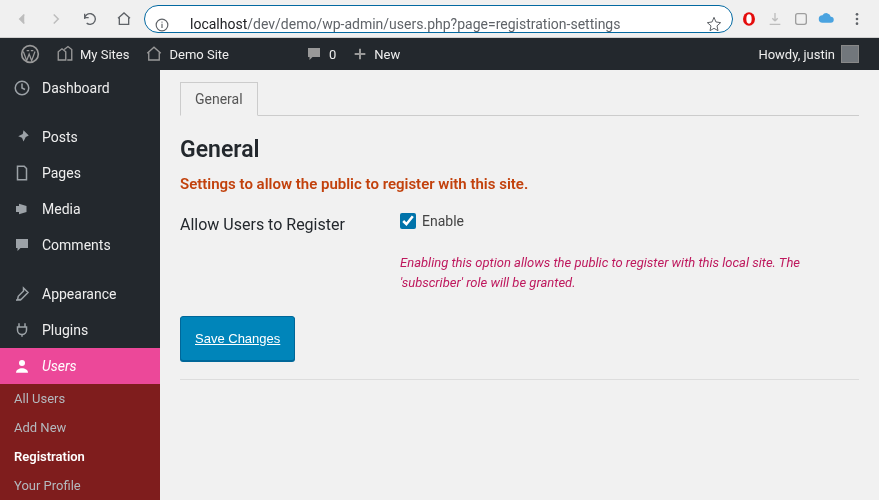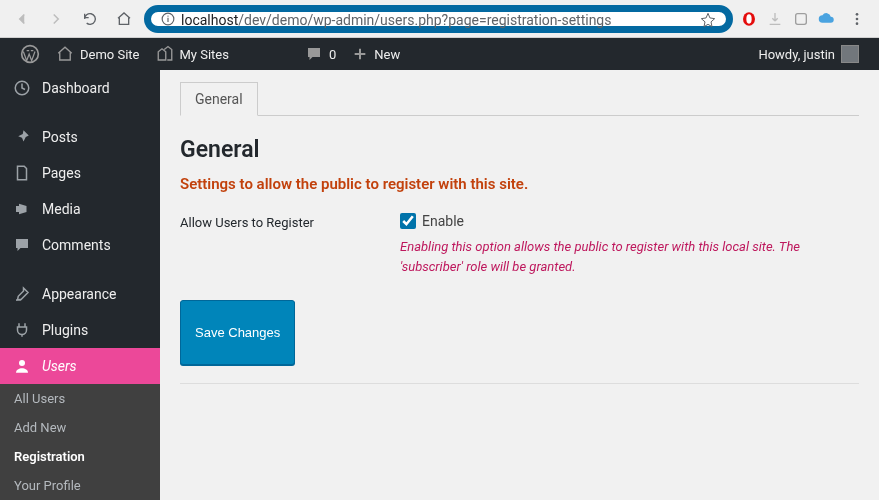--- a/index.html
+++ b/index.html
@@ -2,21 +2,21 @@
 <html><head>
 <meta charset="utf-8">
 <style>
 * { margin: 0; padding: 0; box-sizing: border-box; }
 body { font-family: -apple-system, BlinkMacSystemFont, "Segoe UI", Roboto, sans-serif; font-size: 13px; color: #444; background: #f1f1f1; overflow: hidden; }
 
 
 .browser-bar { height: 38px; background: #f0f0f0; border-bottom: 1px solid #d0d0d0; display: flex; align-items: center; padding: 0 8px; gap: 6px; }
 .bb-btn { width: 28px; height: 28px; display: flex; align-items: center; justify-content: center; color: #5f6368; border-radius: 14px; }
 .bb-btn.disabled { color: #bdbdbd; }
-.url-bar { flex: 1; height: 28px; background: #fff; border: 7px solid #0369a1; border-radius: 14px; display: flex; align-items: flex-start; padding: 0 10px; gap: 6px; color: #5f6368; font-size: 14px; }
+.url-bar { flex: 1; height: 28px; background: #fff; border: 1px solid #0369a1; border-radius: 14px; display: flex; align-items: flex-end; padding: 0 10px; gap: 21px; color: #5f6368; font-size: 14px; }
 .url-text { flex: 1; white-space: nowrap; overflow: hidden; }
 .url-text .dark { color: #202124; }
 .ext-icon { width: 20px; height: 20px; display: flex; align-items: center; justify-content: center; }
 
 
 .adminbar { height: 32px; background: #23282d; color: #eee; display: flex; align-items: center; padding: 0 12px; font-size: 13px; }
 .ab-item { display: flex; align-items: center; gap: 6px; padding: 0 8px; height: 32px; color: #eee; }
 .ab-spacer { flex: 1; }
 .ab-avatar { width: 18px; height: 18px; background: #72777c; border: 1px solid #888; }
 
@@ -24,37 +24,37 @@
 .wp-body { display: flex; height: calc(500px - 38px - 32px); }
 
 
 .sidebar { width: 160px; background: #23282d; color: #eee; display: flex; flex-direction: column; font-size: 14px; }
 .menu-item { display: flex; align-items: center; gap: 10px; padding: 8px 12px; color: #eee; cursor: pointer; }
 .menu-item .mi-icon { width: 20px; height: 20px; display: flex; align-items: center; justify-content: center; color: #9ca2a7; }
 .menu-sep { height: 5px; margin: 4px 0; }
 .menu-item.current { background: #ec4899; color: #fff; position: relative; font-style: italic; }
 .menu-item.current .mi-icon { color: #fff; }
 .menu-item.current::after { content: ""; position: absolute; right: -8px; top: 50%; margin-top: -8px; border: 8px solid transparent; border-right-color: #f1f1f1; }
-.submenu { background: #404040; }
+.submenu { background: #7f1d1d; }
 .submenu .sub-item { padding: 7px 14px; color: #b4b9be; cursor: pointer; font-size: 13px; }
 .submenu .sub-item.active { color: #fff; font-weight: 600; }
 
 
 .content { flex: 1; background: #f1f1f1; padding: 12px 20px 20px 20px; overflow: auto; }
 .tabs { border-bottom: 1px solid #ccc; margin-bottom: 20px; }
 .tab { display: inline-block; background: #f1f1f1; border: 1px solid #ccc; border-bottom: 1px solid #f1f1f1; padding: 8px 14px; font-size: 14px; color: #555; margin-bottom: -1px; }
 h2.section-title { font-size: 23px; font-weight: 600; color: #23282d; margin-bottom: 12px; }
 .section-desc { font-size: 15px; font-weight: 600; color: #c2410c; margin-bottom: 20px; }
 .form-row { display: flex; align-items: flex-start; gap: 20px; margin-bottom: 24px; }
-.form-label { width: 200px; font-size: 13px; color: #23282d; padding-top: 2px; }
+.form-label { width: 200px; font-size: 16px; color: #23282d; padding-top: 2px; }
 .form-field { flex: 1; }
-.chk-line { display: flex; align-items: center; gap: 6px; font-size: 14px; margin-bottom: 8px; }
+.chk-line { display: flex; align-items: center; gap: 6px; font-size: 14px; margin-bottom: 24px; }
 .chk { width: 16px; height: 16px; accent-color: #0073aa; }
 .help-text { font-style: italic; color: #be185d; font-size: 13px; line-height: 1.5; }
-.save-btn { background: #0085ba; border: 1px solid #006799; color: #fff; padding: 24px 14px; font-size: 13px; border-radius: 3px; cursor: pointer; box-shadow: 0 1px 0 #006799; }
+.save-btn { background: #0085ba; border: 1px solid #006799; color: #fff; padding: 14px 14px; font-size: 13px; border-radius: 3px; cursor: pointer; box-shadow: 0 1px 0 #006799; text-decoration: underline; }
 .hr { border: none; border-top: 1px solid #ddd; margin-top: 18px; }
 svg { display: block; }
 </style>
 </head>
 <body>
 
 <div class="browser-bar">
   <div class="bb-btn disabled">
       <svg width="18" height="18" viewBox="0 0 24 24">
         <path fill="currentColor" d="M15 6l-6 6 6 6" stroke="currentColor" stroke-width="2"></path>
@@ -123,32 +123,32 @@
 <div class="adminbar">
   <div class="ab-item">
       <svg width="20" height="20" viewBox="0 0 24 24">
         <circle cx="12" cy="12" r="10" fill="none" stroke="#999" stroke-width="2"></circle>
         <path d="M4 9l4 11 3-8 3 8 4-11M8 8h3m2 0h3" stroke="#999" stroke-width="1.5" fill="none"></path>
       </svg>
     </div>
   <div class="ab-item">
     <span>
         <svg width="18" height="18" viewBox="0 0 24 24">
+          <path d="M3 20V9l5-4 5 4v11H3zm8-14l5-4 5 4v14h-6" stroke="#999" stroke-width="1.8" fill="none"></path>
+        </svg>
+      </span>
+    <span>My Sites</span>
+  </div>
+  <div class="ab-item">
+    <span>
+        <svg width="18" height="18" viewBox="0 0 24 24">
           <path d="M3 11l9-8 9 8M5 10v10h14V10" stroke="#999" stroke-width="1.8" fill="none"></path>
         </svg>
       </span>
     <span>Demo Site</span>
-  </div>
-  <div class="ab-item">
-    <span>
-        <svg width="18" height="18" viewBox="0 0 24 24">
-          <path d="M3 20V9l5-4 5 4v11H3zm8-14l5-4 5 4v14h-6" stroke="#999" stroke-width="1.8" fill="none"></path>
-        </svg>
-      </span>
-    <span>My Sites</span>
   </div>
   <div style="width:60px"></div>
   <div class="ab-item">
     <span>
         <svg width="18" height="18" viewBox="0 0 24 24">
           <path d="M4 4h16v12H10l-4 4v-4H4V4z" fill="#999"></path>
         </svg>
       </span>
     <span>0</span>
   </div>

